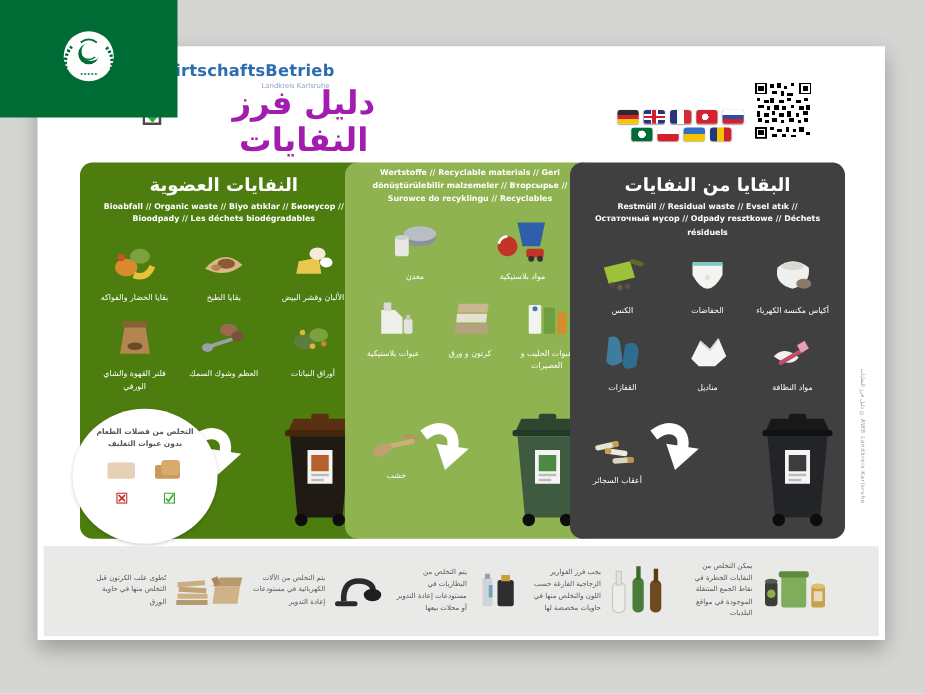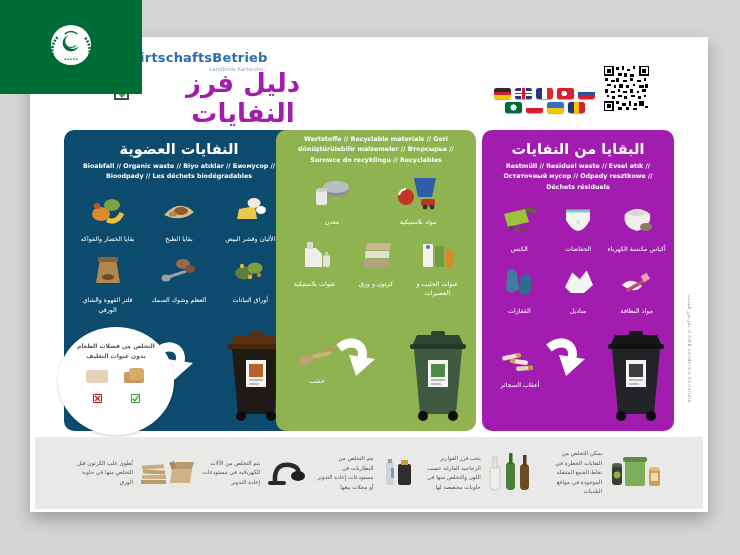--- a/index.html
+++ b/index.html
@@ -40,23 +40,23 @@
   .flag-russia { background:linear-gradient(180deg,#fff 33%,#2a50a0 33% 66%,#d2202f 66%); }
   .flag-arab-league { background:radial-gradient(circle at 50% 50%, #fff 0 3px, transparent 3.2px), #006C35; }
   .flag-poland { background:linear-gradient(180deg,#fff 50%,#d2202f 50%); }
   .flag-ukraine { background:linear-gradient(180deg,#2f6fc4 50%,#f2c500 50%); }
   .flag-romania { background:linear-gradient(90deg,#24367c 33%,#f2c500 33% 66%,#d2202f 66%); }
 
   .qr { position:absolute; left:604px; top:66px; z-index:2; }
 
   
   .col { position:absolute; top:130px; height:301px; border-radius:10px; z-index:2; }
-  .col-organic   { left:64px;  width:230px; background:#0c4a6e; }
+  .col-organic   { left:64px;  width:230px; background:#4d7c0f; }
   .col-recycle   { left:276px; width:200px; background:#8fb350; }
-  .col-residual  { left:482px; width:192px; background:#a21caf; }
+  .col-residual  { left:456px; width:220px; background:#404040; }
 
   .col-title { margin-top:11px; text-align:center; color:#fff; font-size:14.5px; font-weight:bold; direction:rtl; }
   .col-sub { margin-top:4px; text-align:center; color:#fff; font-size:6.3px; line-height:1.65; padding:0 16px; font-weight:bold; }
 
   .items-grid { display:grid; grid-template-columns:repeat(3,1fr); row-gap:8px; margin-top:8px; padding:0 8px; }
   .items-duo { display:flex; justify-content:space-around; margin-top:8px; padding:0 14px; }
   .item { display:flex; flex-direction:column; align-items:center; }
   .item-label { margin-top:2px; color:#fff; font-size:6.3px; text-align:center; direction:rtl; line-height:1.5; max-width:60px; }
 
   .col-arrow { position:absolute; }

